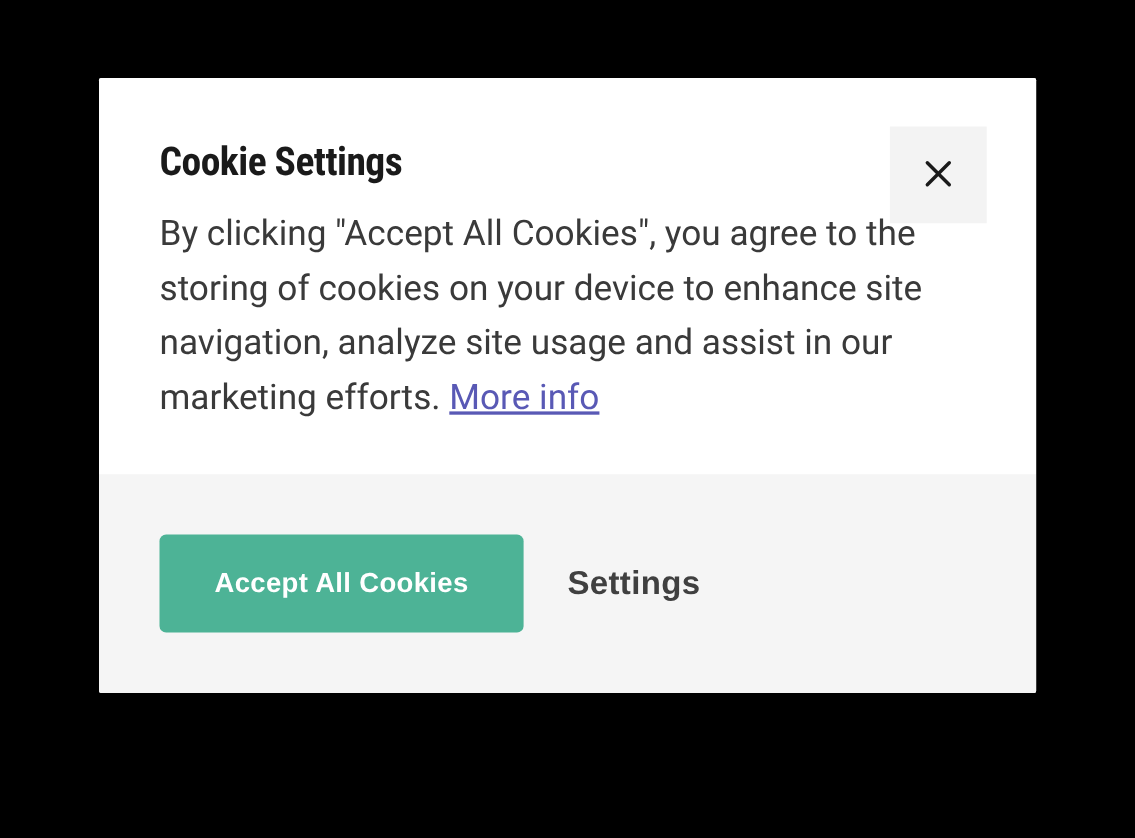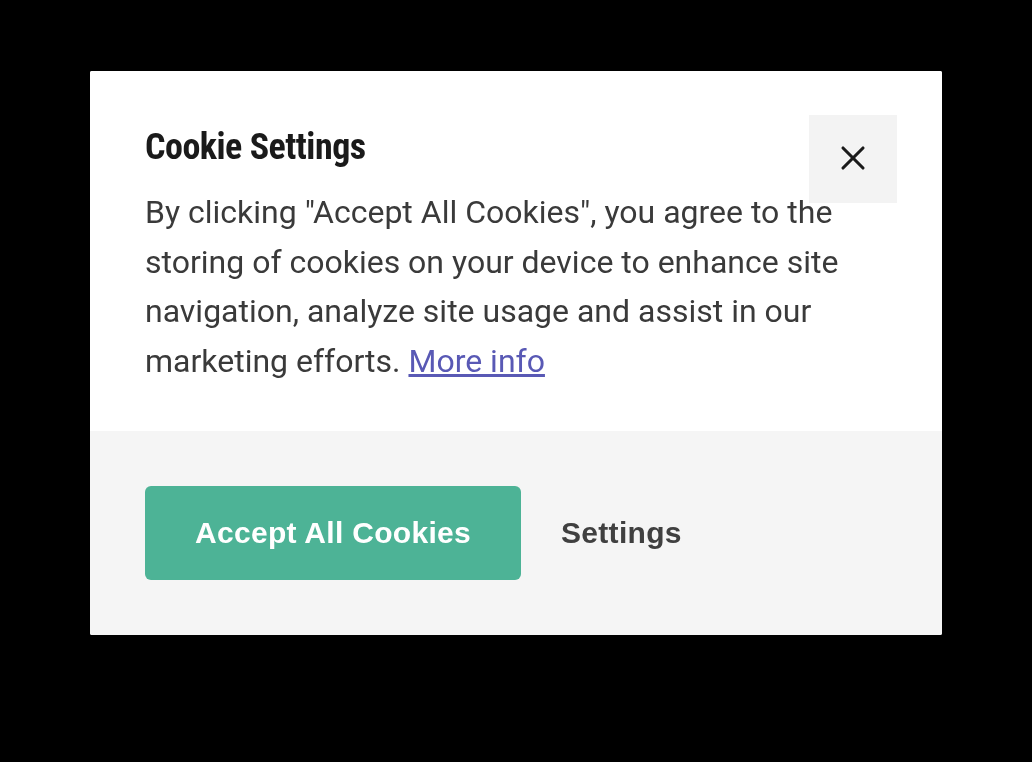--- a/index.html
+++ b/index.html
@@ -82,21 +82,21 @@
       display: flex;
       align-items: center;
       gap: 40px;
     }
     
     .accept-btn {
       background: #4db396;
       color: #fff;
       border: none;
       padding: 30px 50px;
-      font-size: 30px;
+      font-size: 25px;
       font-weight: 600;
       border-radius: 6px;
       cursor: pointer;
       letter-spacing: 0.3px;
     }
     
     .settings-btn {
       background: transparent;
       border: none;
       color: #404040;

